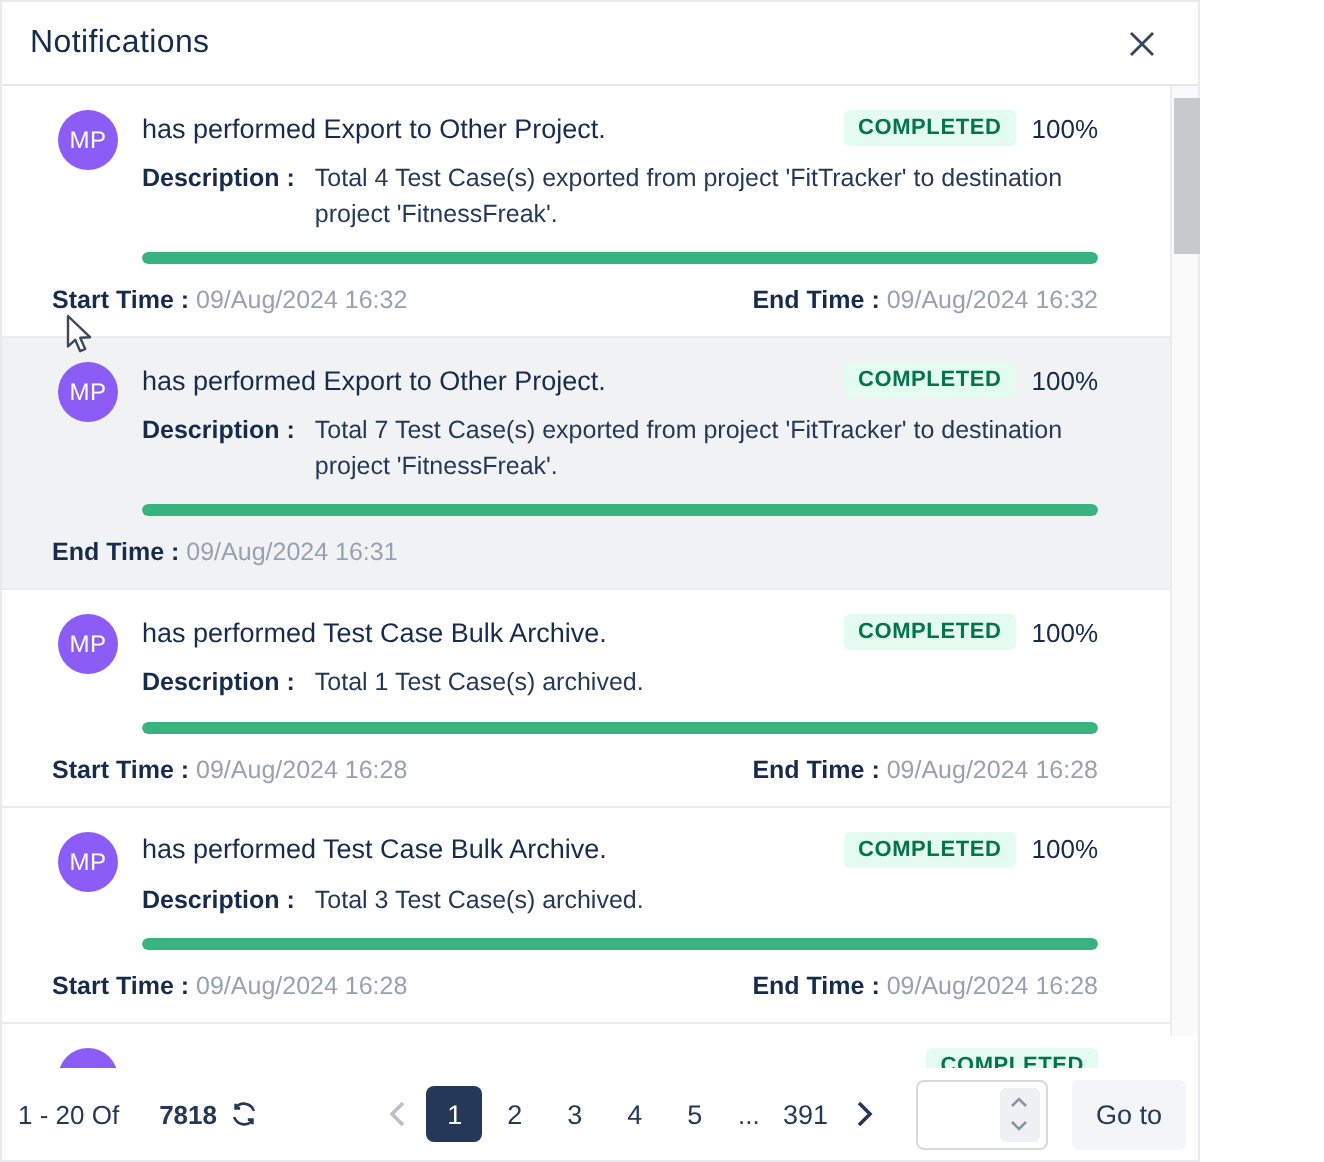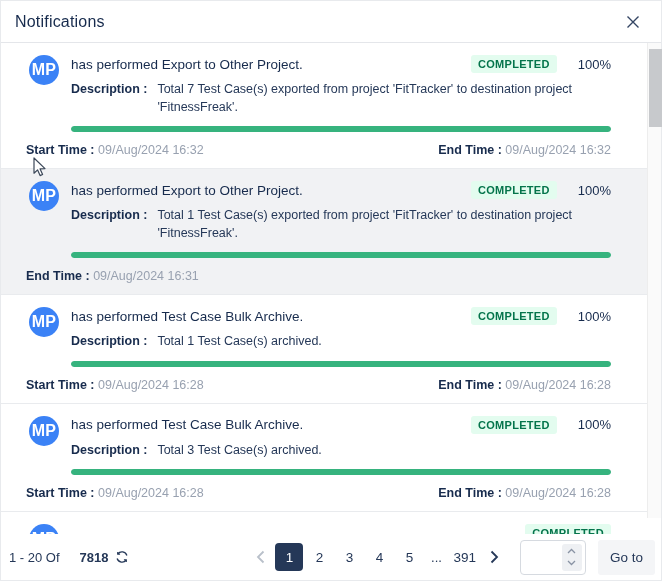--- a/index.html
+++ b/index.html
@@ -5,21 +5,21 @@
   * { margin: 0; padding: 0; box-sizing: border-box; }
   html, body { background: #ffffff; }
   body {
     font-family: "Liberation Sans", sans-serif;
     width: 662px; height: 581px;
     color: #172b4d;
     position: relative;
     overflow: hidden;
   }
   .panel {
-    width: 662px; height: 581px;
+    width: 600px; height: 581px;
     background: #ffffff;
     border: 1px solid #e8eaed;
     display: flex; flex-direction: column;
     position: relative;
   }
   
   .header {
     height: 42px; flex: 0 0 42px;
     display: flex; align-items: center;
     padding: 0 16px 0 14px;
@@ -41,27 +41,27 @@
   .item { background: #ffffff; }
   .item.highlighted { background: #f1f2f4; }
   .item + .item { border-top: 1px solid #e9ebee; }
   .item-top {
     display: flex; align-items: flex-start;
     padding: 12px 36px 0 28px;
   }
   .avatar {
     width: 30px; height: 30px; flex: 0 0 30px;
     border-radius: 50%;
-    background: #3b82f6;
-    color: #ffffff; font-size: 16px; font-weight: bold;
+    background: #8b5cf6;
+    color: #ffffff; font-size: 12px; font-weight: normal;
     display: flex; align-items: center; justify-content: center;
     letter-spacing: .2px;
   }
   .item-main { flex: 1 1 auto; margin-left: 12px; min-width: 0; }
-  .row1 { display: flex; align-items: center; gap: 13px; }
+  .row1 { display: flex; align-items: center; }
   .action-text { font-size: 13.5px; color: #172b4d; }
   .badge {
     margin-left: auto;
     background: #e3fcef; color: #04744b;
     font-size: 11px; font-weight: bold; letter-spacing: .3px;
     padding: 3px 7px; border-radius: 3px;
     white-space: nowrap;
   }
   .pct { margin-left: 8px; font-size: 13px; color: #172b4d; white-space: nowrap; }
   .desc-row { display: flex; margin-top: 8px; font-size: 12.5px; line-height: 1.4; }
@@ -173,21 +173,21 @@
       <div class="item-top">
         <div class="avatar">MP</div>
         <div class="item-main">
           <div class="row1">
             <span class="action-text">has performed Export to Other Project.</span>
             <span class="badge">COMPLETED</span>
             <span class="pct">100%</span>
           </div>
           <div class="desc-row">
             <span class="desc-label">Description :</span>
-            <span class="desc-text">Total 7 Test Case(s) exported from project 'FitTracker' to destination project 'FitnessFreak'.</span>
+            <span class="desc-text">Total 4 Test Case(s) exported from project 'FitTracker' to destination project 'FitnessFreak'.</span>
           </div>
           <div class="progress">
               <div class="progress-fill" style="width:100%"></div>
             </div>
         </div>
       </div>
       <div class="time-row">
         <span><span class="time-label">Start Time :</span> <span class="time-value">09/Aug/2024 16:32</span></span>
         <span><span class="time-label">End Time :</span> <span class="time-value">09/Aug/2024 16:32</span></span>
       </div>
@@ -197,21 +197,21 @@
       <div class="item-top">
         <div class="avatar">MP</div>
         <div class="item-main">
           <div class="row1">
             <span class="action-text">has performed Export to Other Project.</span>
             <span class="badge">COMPLETED</span>
             <span class="pct">100%</span>
           </div>
           <div class="desc-row">
             <span class="desc-label">Description :</span>
-            <span class="desc-text">Total 1 Test Case(s) exported from project 'FitTracker' to destination project 'FitnessFreak'.</span>
+            <span class="desc-text">Total 7 Test Case(s) exported from project 'FitTracker' to destination project 'FitnessFreak'.</span>
           </div>
           <div class="progress">
               <div class="progress-fill" style="width:100%"></div>
             </div>
         </div>
       </div>
       <div class="time-row">
         <span><span class="time-label">End Time :</span> <span class="time-value">09/Aug/2024 16:31</span></span>
       </div>
     </div>

